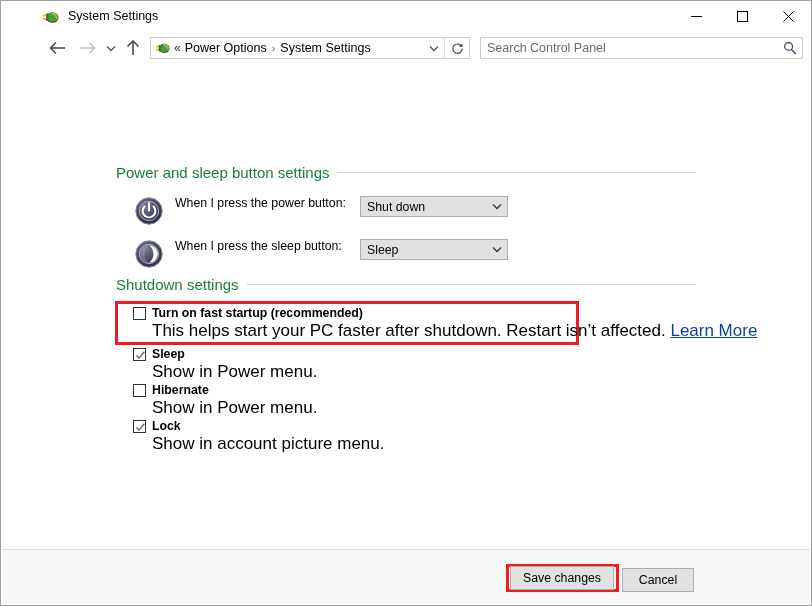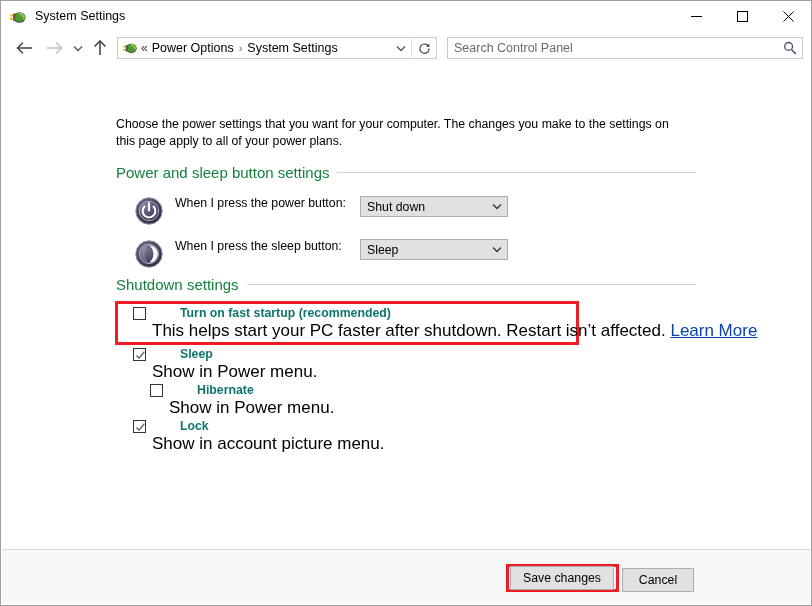--- a/index.html
+++ b/index.html
@@ -13,20 +13,21 @@
   }
 
   #window {
     position: relative;
     width: 812px;
     height: 606px;
     box-sizing: border-box;
     background: #ffffff;
     border: 1px solid #a0a0a0;
     overflow: hidden;
+    padding-left: 33px;
   }
 
   
   .titlebar {
     position: relative;
     height: 31px;
     background: #ffffff;
     display: flex;
     align-items: center;
   }
@@ -257,23 +258,22 @@
     flex: 0 0 auto;
     margin-right: 6px;
     margin-top: 1px;
     position: relative;
     cursor: default;
   }
   .checkbox svg { position: absolute; left: 1px; top: 1px; }
   .cb-title {
     font-size: 12.3px;
     font-weight: bold;
-    color: #0f766e;
+    color: #000000;
     line-height: 15px;
-    margin-left: 28px;
   }
   .cb-sub {
     font-size: 17px;
     color: #000;
     margin-left: 19px;
     margin-top: 2px;
     line-height: 15px;
   }
   .cb-sub a {
     color: #0b43a8;
@@ -403,21 +403,20 @@
         <svg width="14" height="14" viewBox="0 0 14 14">
           <circle cx="5.6" cy="5.4" r="3.9" fill="none" stroke="#4a4a6a" stroke-width="1.3"></circle>
           <line x1="8.5" y1="8.4" x2="12.8" y2="12.9" stroke="#4a4a6a" stroke-width="1.5"></line>
         </svg>
       </span>
     </div>
   </div>
 
   <div class="content">
 
-    <div class="page-desc">Choose the power settings that you want for your computer. The changes you make to the settings on this page apply to all of your power plans.</div>
 
     <div class="section-head" style="top:99px;">
       <span class="label">Power and sleep button settings</span>
       <span class="rule"></span>
     </div>
 
     <div class="row-setting" style="left:132px; top:131px;">
       <span class="row-icon">
         <svg width="30" height="30" viewBox="0 0 30 30">
           <defs>
@@ -493,21 +492,21 @@
         <span class="checkbox">
           <svg width="11" height="11" viewBox="0 0 11 11">
               <path d="M1.5 5.4 L4 8.2 L9.3 1.8" fill="none" stroke="#6d6d6d" stroke-width="1.5"></path>
             </svg>
         </span>
         <span class="cb-title">Sleep</span>
       </div>
       <div class="cb-sub">Show in Power menu.</div>
     </div>
 
-    <div class="cb-item" style="left:148px; top:318px;">
+    <div class="cb-item" style="left:131px; top:318px;">
       <div class="cb-line">
         <span class="checkbox"></span>
         <span class="cb-title">Hibernate</span>
       </div>
       <div class="cb-sub">Show in Power menu.</div>
     </div>
 
     <div class="cb-item" style="left:131px; top:354px;">
       <div class="cb-line">
         <span class="checkbox">

